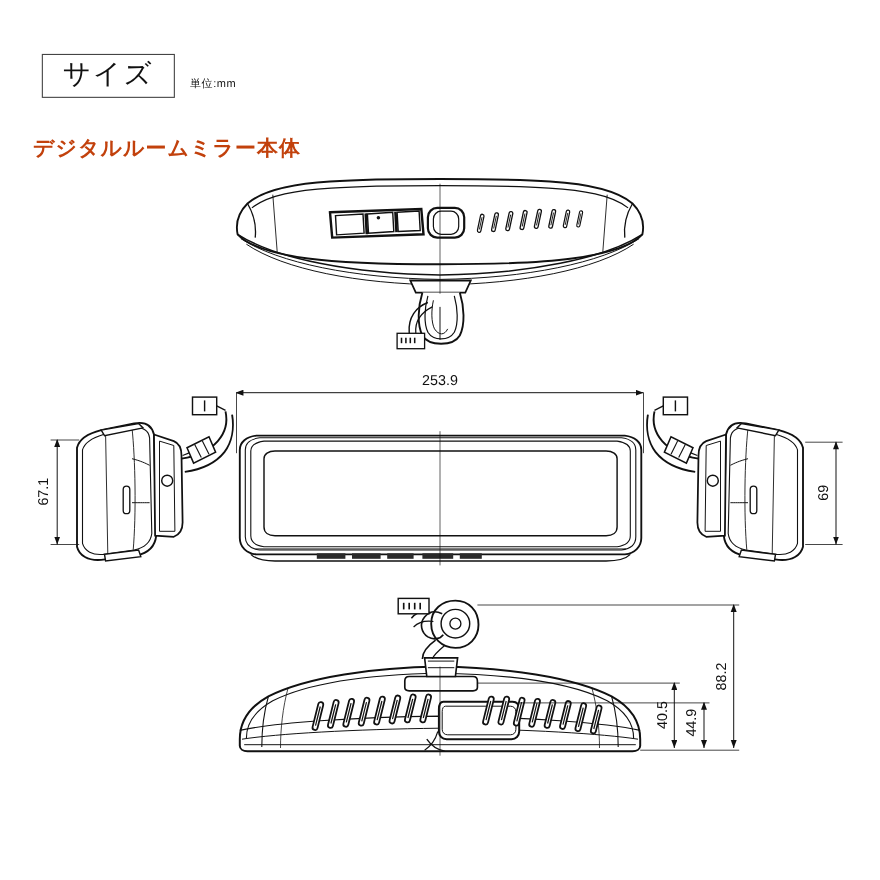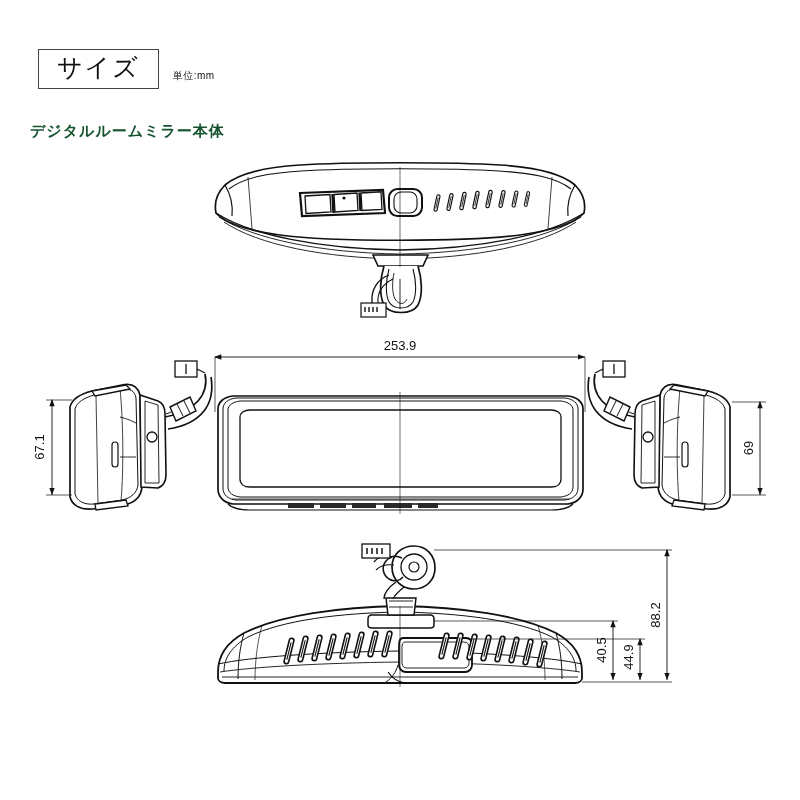--- a/index.html
+++ b/index.html
@@ -45,24 +45,24 @@
     font-size: 10px;
     color: #111;
     padding-bottom: 6px;
     letter-spacing: 0.5px;
   }
   .subtitle {
     position: absolute;
     left: 30px;
     top: 105px;
     font-family: "Liberation Sans", sans-serif;
-    font-size: 15px;
+    font-size: 19px;
     font-weight: bold;
     letter-spacing: 1px;
-    color: #14532d;
+    color: #c2410c;
   }
   
   #drawing {
     position: absolute;
     left: 0;
     top: 0;
     width: 800px;
     height: 800px;
   }
   svg text.dim {

